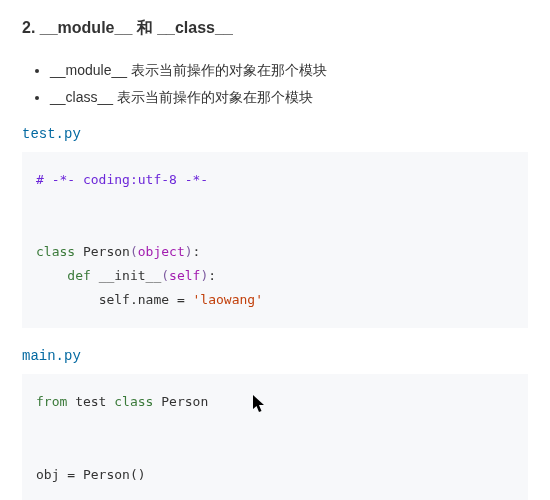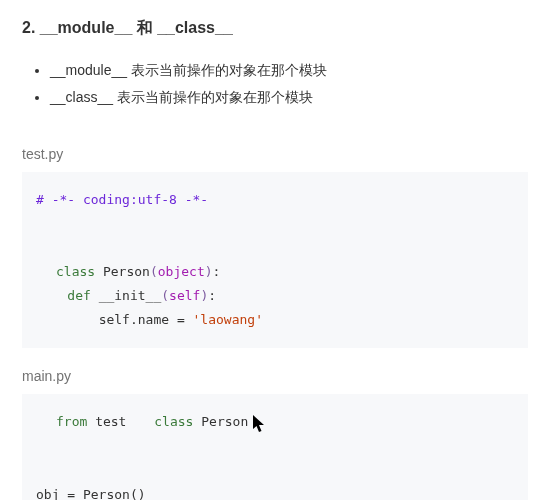--- a/index.html
+++ b/index.html
@@ -12,42 +12,42 @@
     position: relative;
   }
   h2 {
     font-size: 16px;
     font-weight: 700;
     margin-bottom: 18px;
   }
   ul {
     list-style: disc;
     margin-left: 28px;
-    margin-bottom: 36px;
+    margin-bottom: 16px;
     font-size: 14px;
     line-height: 1.9;
   }
   .filename {
-    font-family: Liberation Sans, sans-serif;
+    font-family: Liberation Mono, monospace;
     font-size: 14px;
-    color: #737373;
+    color: #0369a1;
     margin-bottom: 10px;
   }
   .codeblock {
     background: #f7f8fa;
     padding: 16px 14px;
     font-family: "SFMono-Regular", Consolas, Menlo, monospace;
     font-size: 13px;
     line-height: 1.85;
     margin-bottom: 20px;
     white-space: pre;
     position: relative;
   }
   .c-comment { color: #6d28d9; }
-  .c-keyword { color: #3b7a3a; margin-left: 20px; }
+  .c-keyword { color: #3b7a3a; }
   .c-builtin { color: #a21caf; }
   .c-def { color: #3b7a3a; }
   .c-string { color: #c2410c; }
   .c-paren { color: #7e5ca0; }
   .cursor {
     position: absolute;
     top: 20px;
     left: 230px;
     pointer-events: none;
   }

